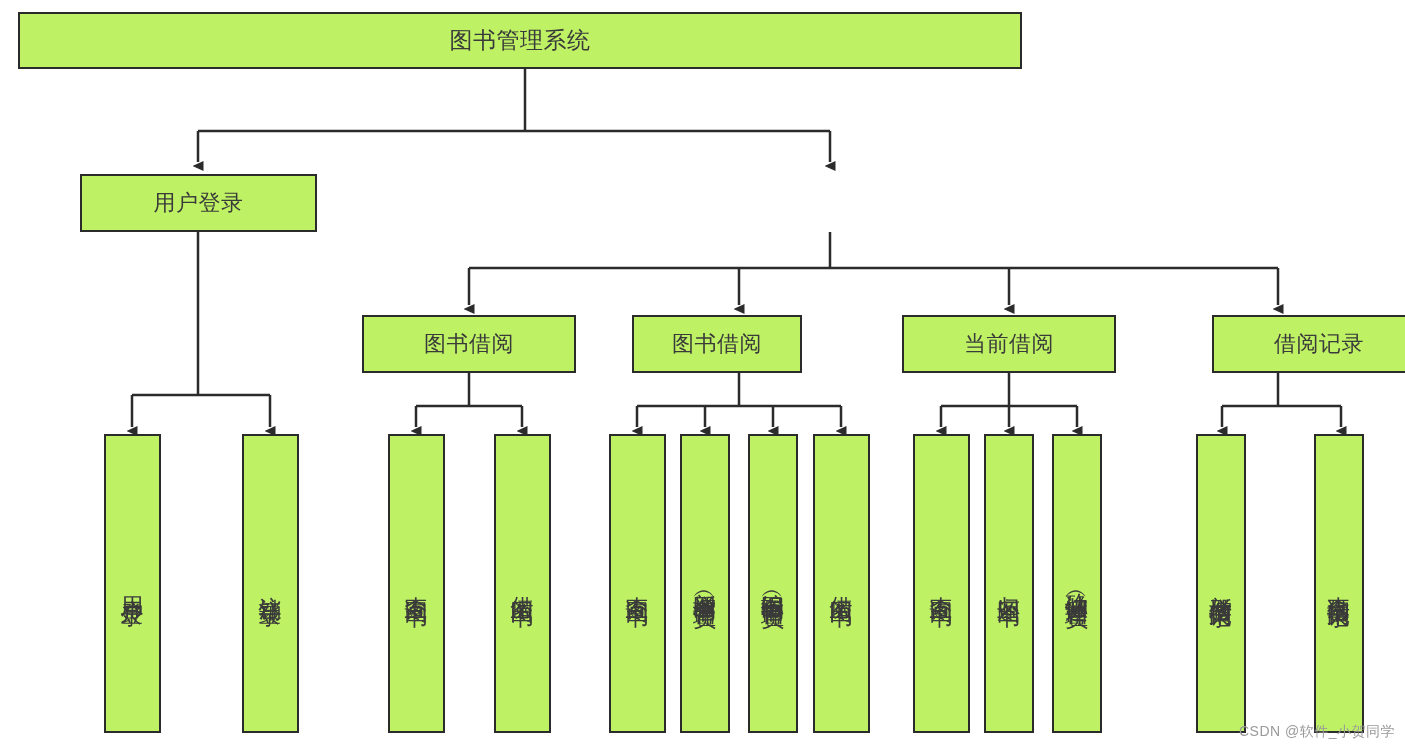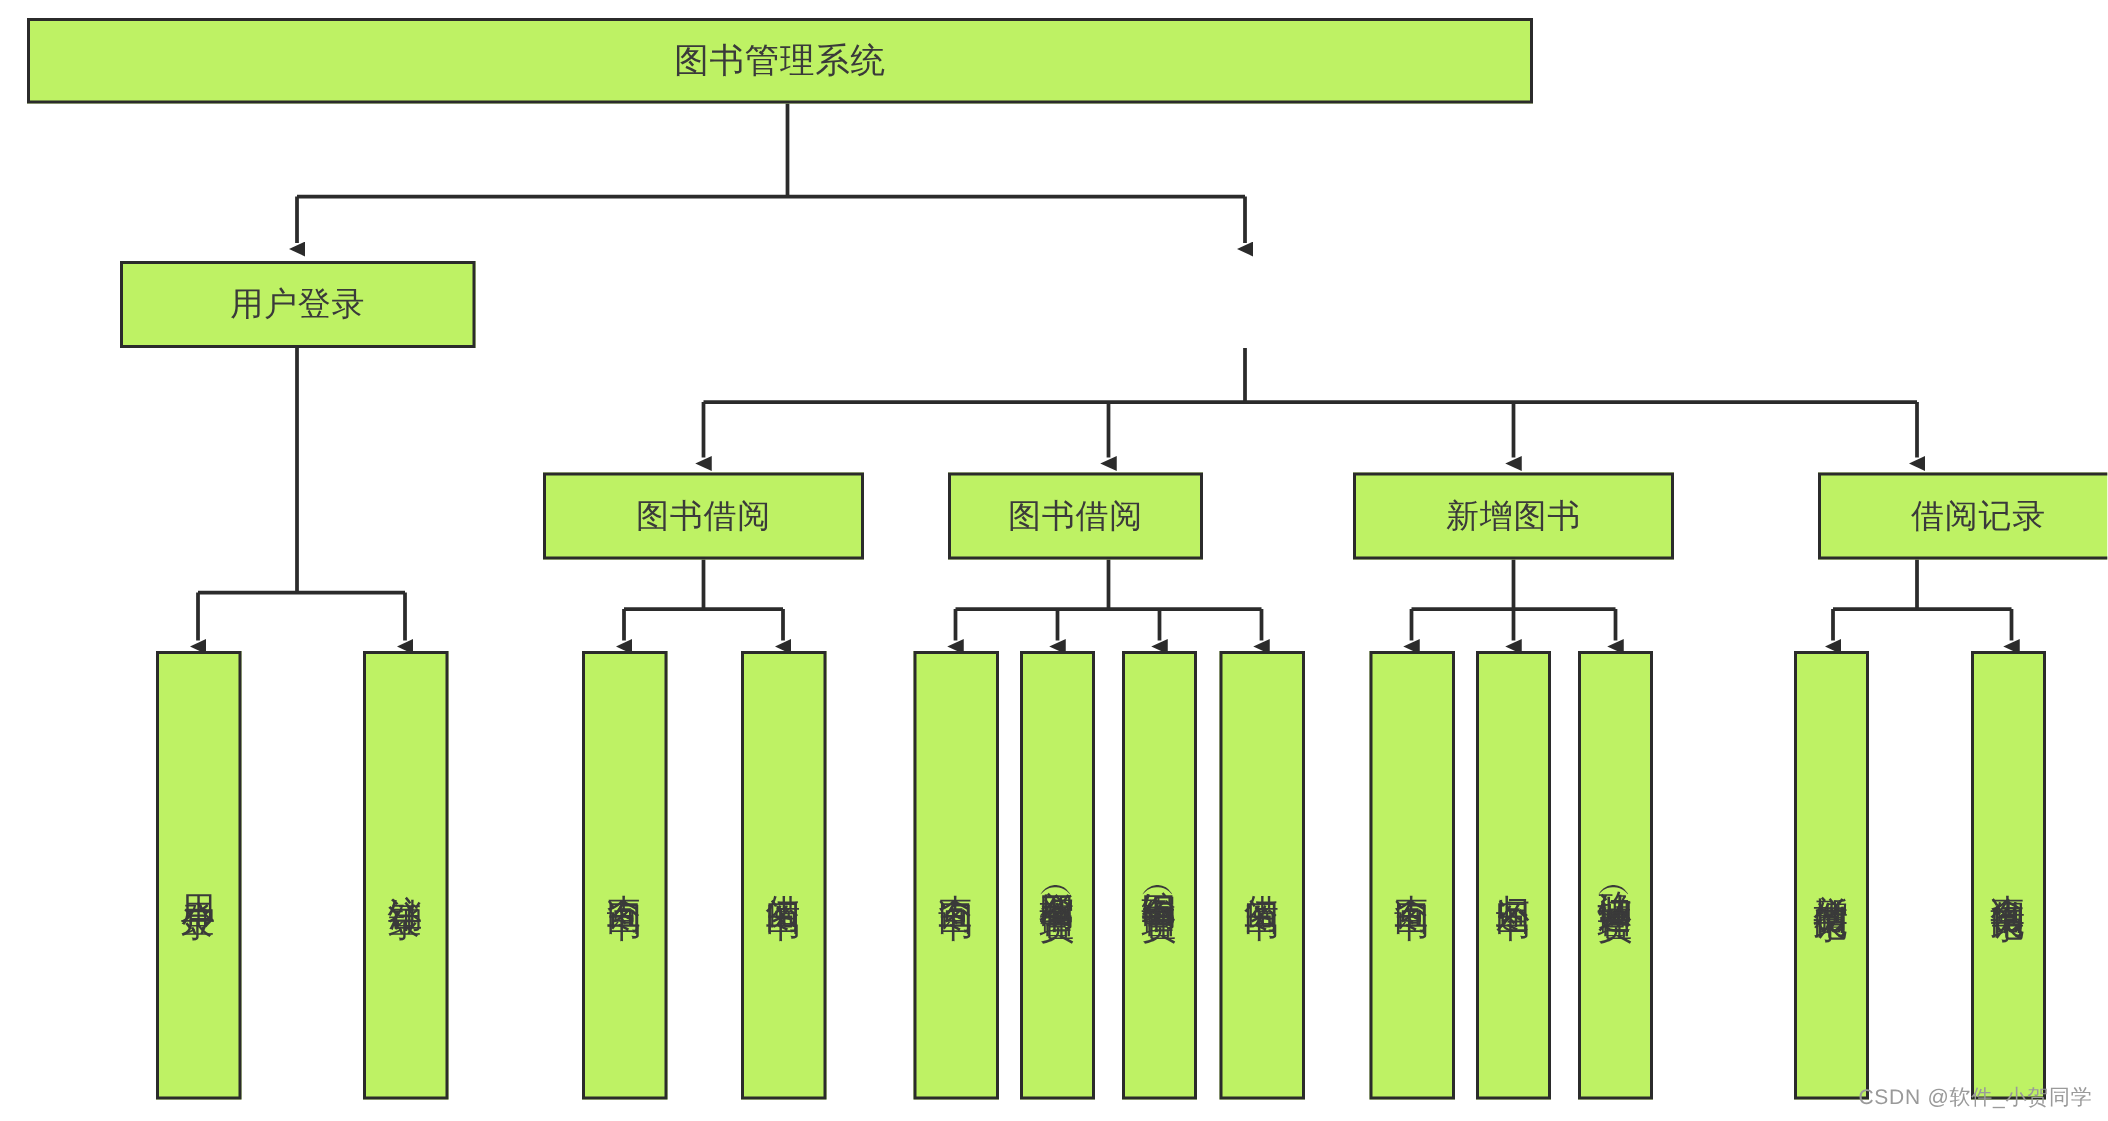--- a/index.html
+++ b/index.html
@@ -152,21 +152,21 @@
     <span class="label">用户登录</span>
   </div>
 
   <div class="node lvl2" style="left:362px; top:315px; width:214px;">
     <span class="label">图书借阅</span>
   </div>
   <div class="node lvl2" style="left:632px; top:315px; width:170px;">
     <span class="label">图书借阅</span>
   </div>
   <div class="node lvl2" style="left:902px; top:315px; width:214px;">
-    <span class="label">新增图书</span>
+    <span class="label">当前借阅</span>
   </div>
   <div class="node lvl2" style="left:1171px; top:315px; width:214px;margin-left:41px;">
     <span class="label">借阅记录</span>
   </div>
 
   <div class="node leaf" style="left:104px; width:57px;">
     <span class="label">用户登录</span>
   </div>
   <div class="node leaf" style="left:242px; width:57px;">
     <span class="label">注销登录</span>

